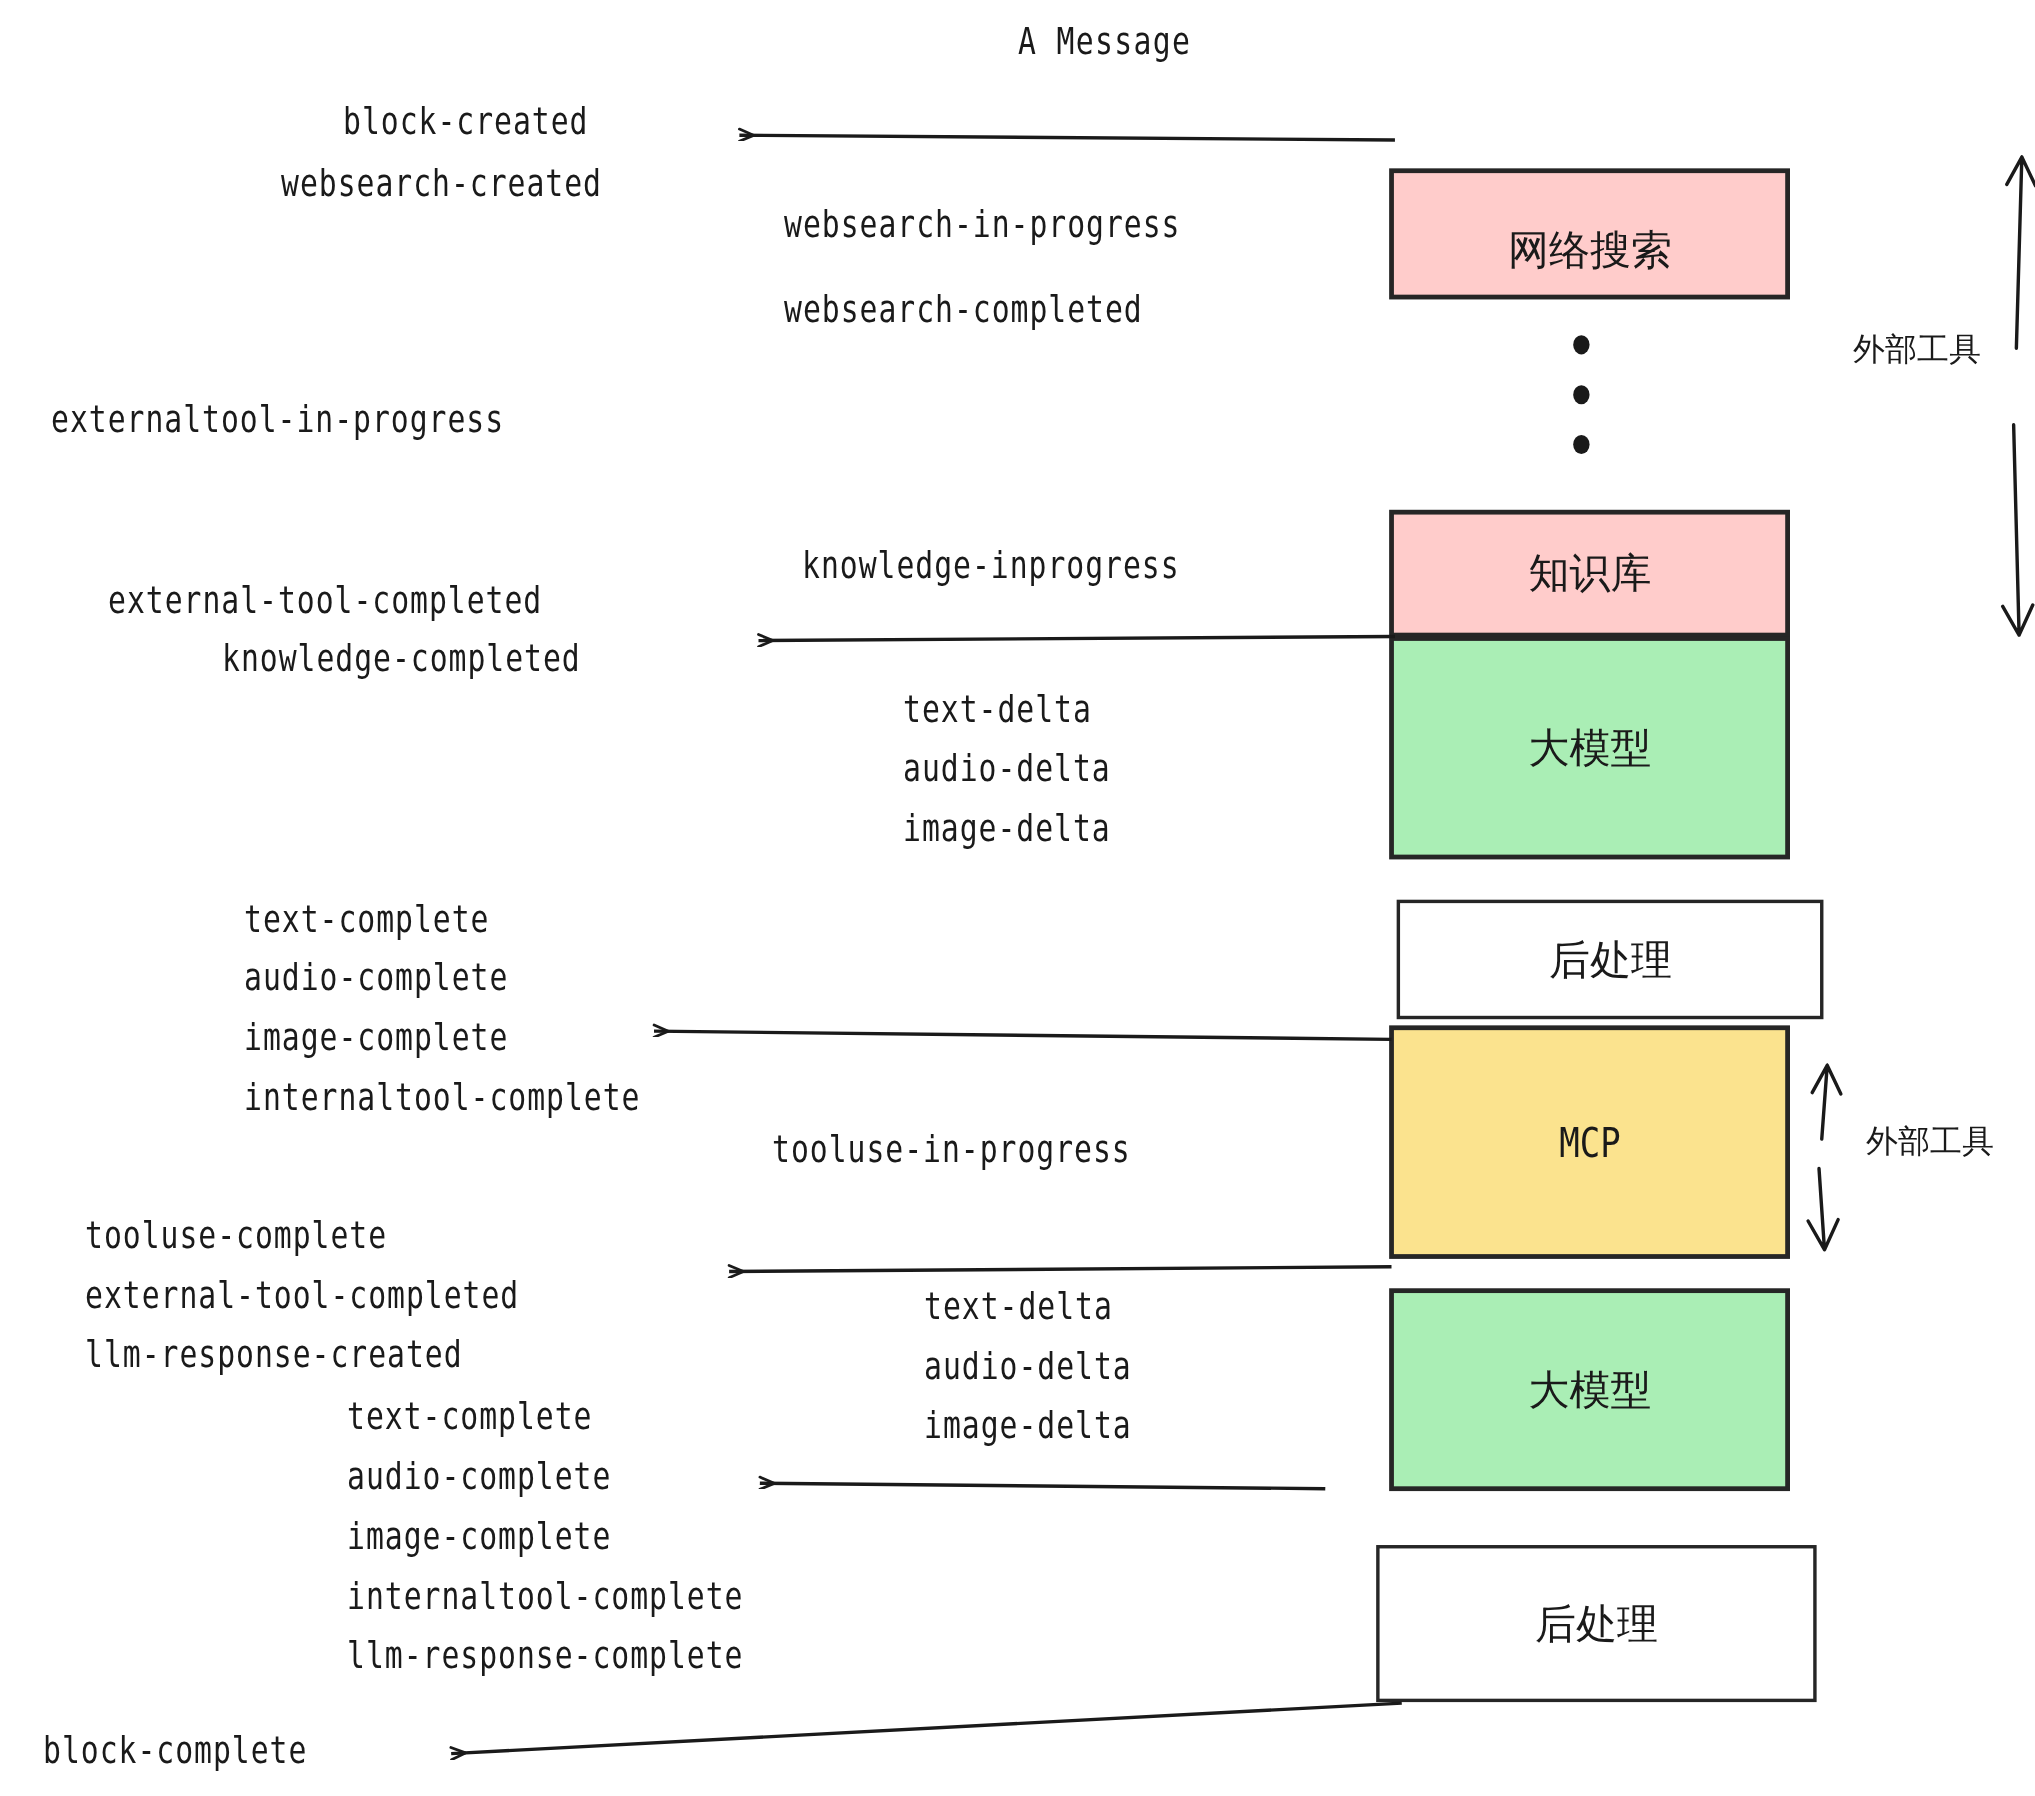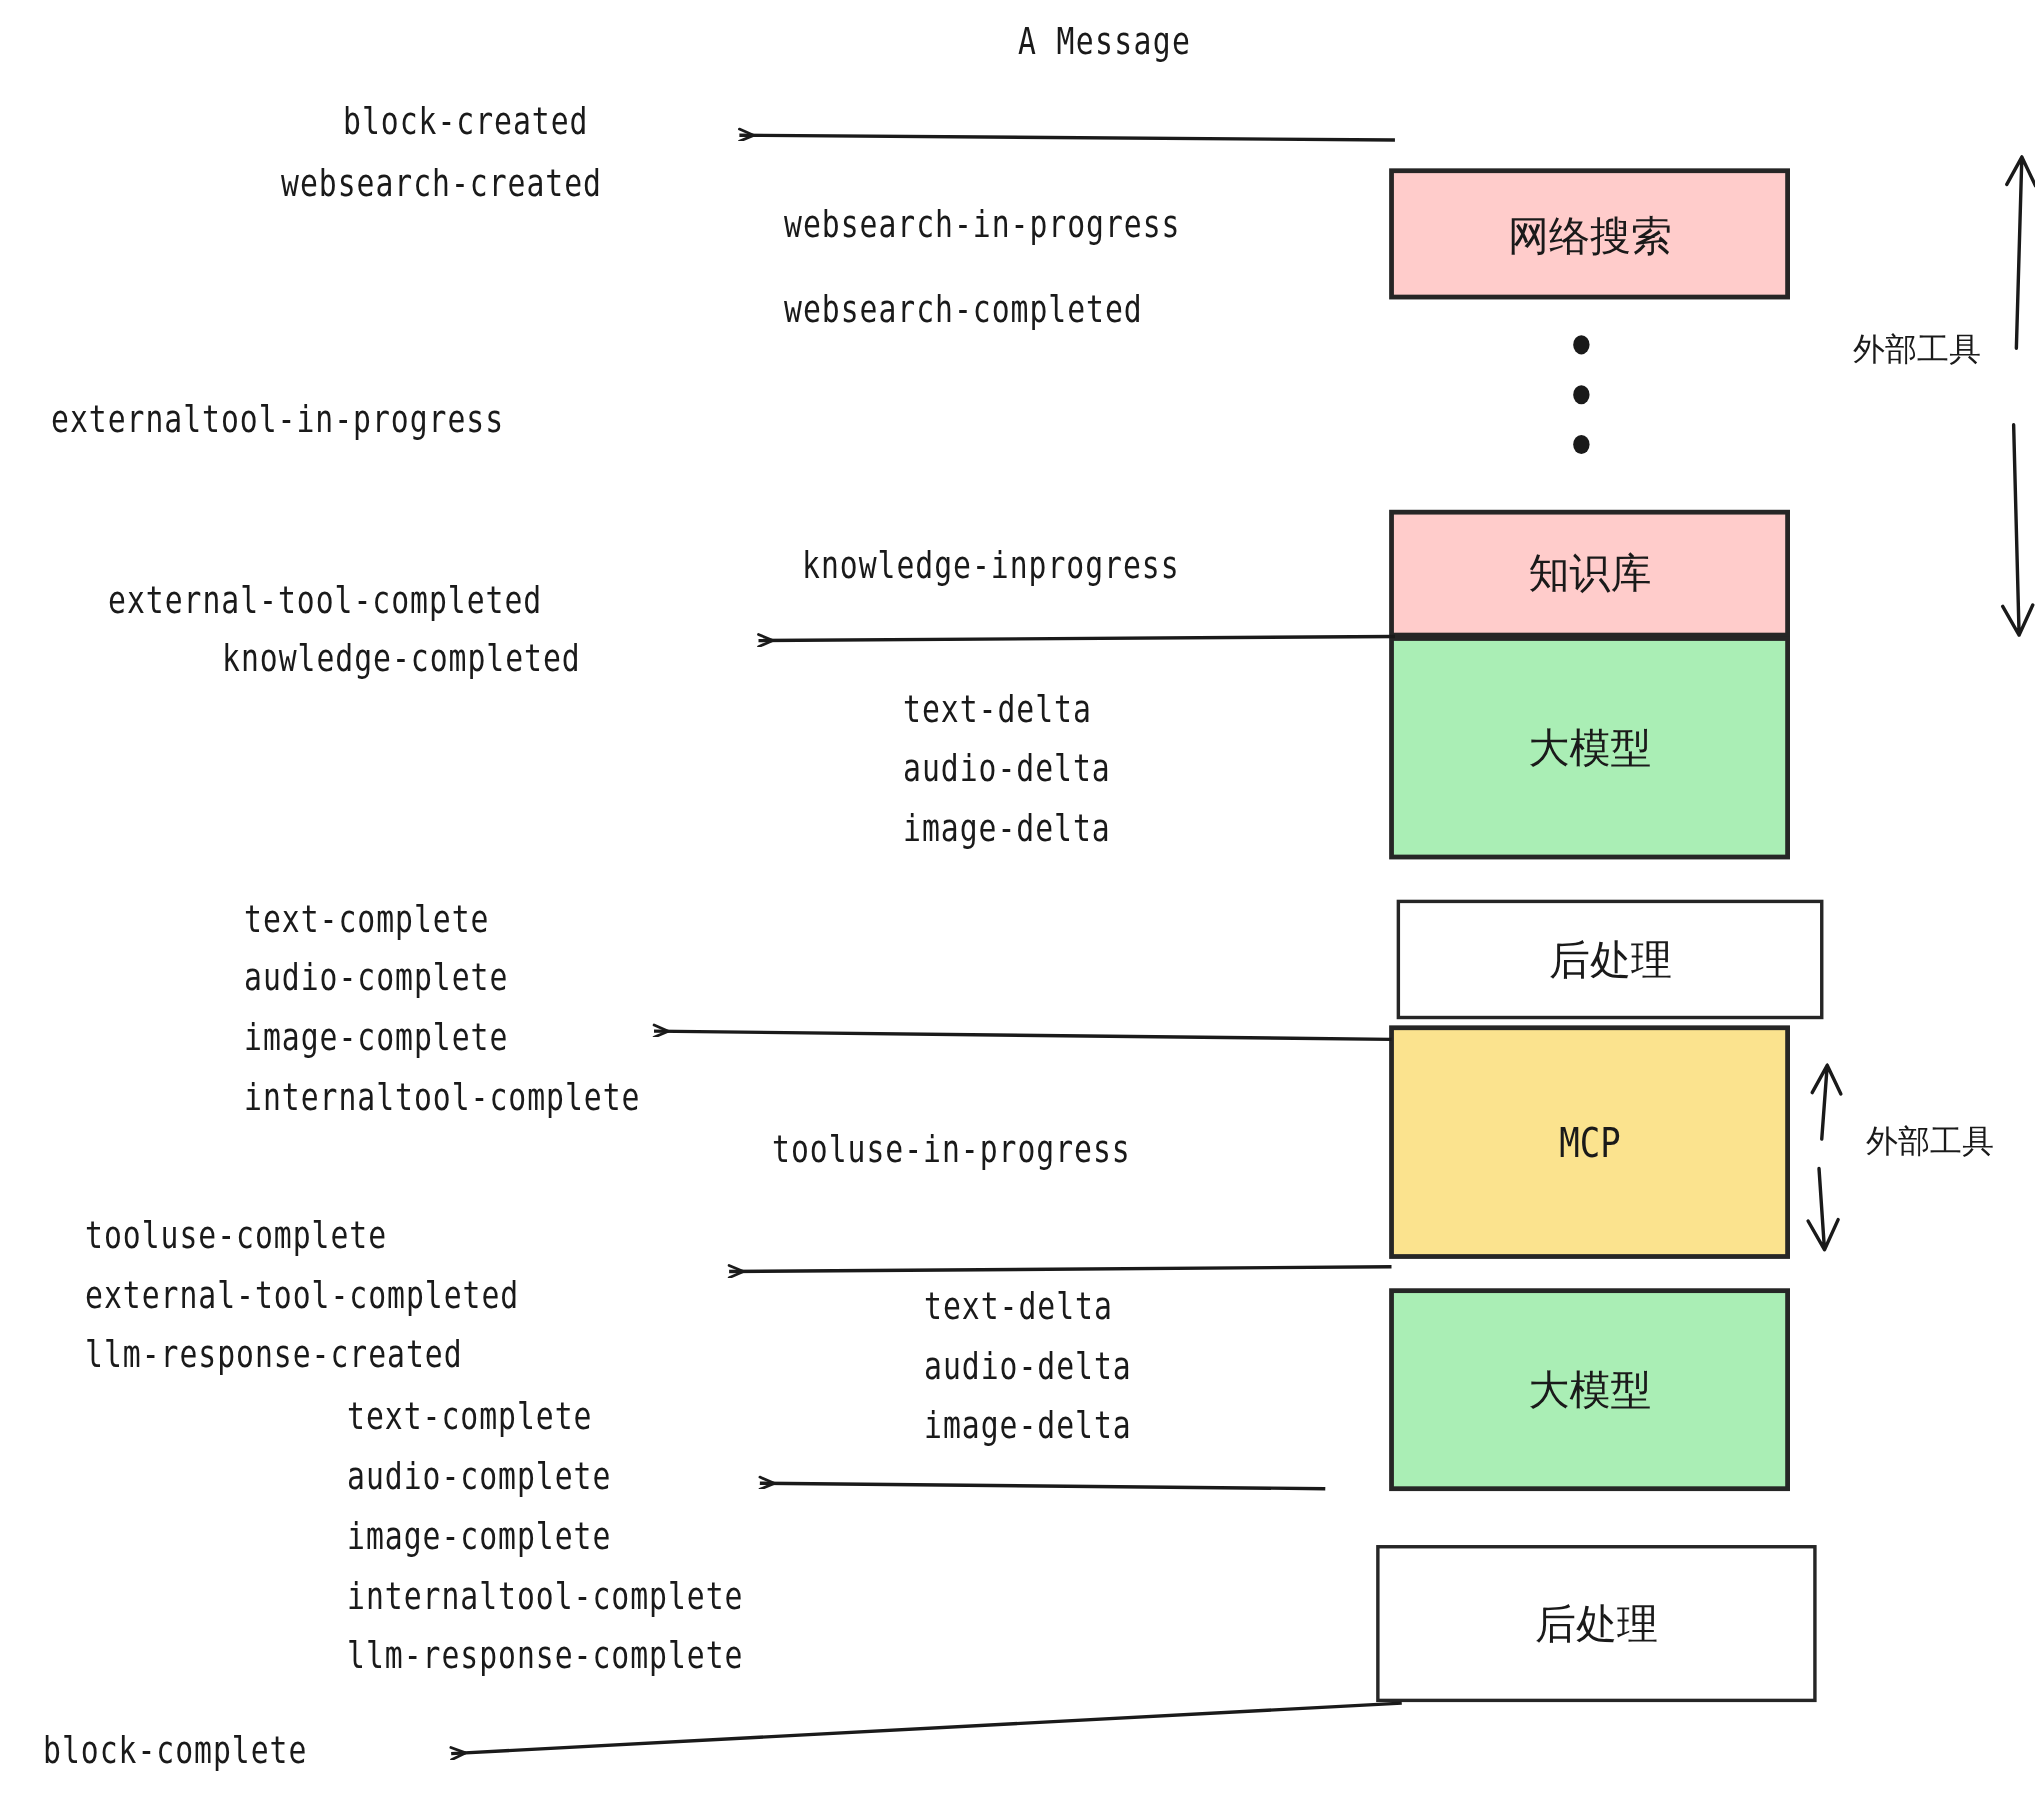--- a/index.html
+++ b/index.html
@@ -111,21 +111,21 @@
         <path d="M2611,1711.2 L2619,1830 M2619,1830 l -24,-42 M2619,1830 l 20,-44" fill="none" stroke="#1a1a1a" stroke-width="5" stroke-linecap="round"></path>
       </g>
     <g id="svg-dots">
         <ellipse cx="2263" cy="505" rx="12" ry="14" fill="#1a1a1a"></ellipse>
         <ellipse cx="2263" cy="578" rx="12" ry="14" fill="#1a1a1a"></ellipse>
         <ellipse cx="2263" cy="651" rx="12" ry="14" fill="#1a1a1a"></ellipse>
       </g>
   </svg>
 
   <div id="box-labels">
-      <div class="boxlabel" style="left: 1356px; top: 173px; width: 396px; height: 126px;">网络搜索</div>
+      <div class="boxlabel" style="left: 1356px; top: 187px; width: 396px; height: 126px;">网络搜索</div>
       <div class="boxlabel" style="left: 1356px; top: 512px; width: 396px; height: 123px; font-family: Liberation Serif, serif;">知识库</div>
       <div class="boxlabel" style="left: 1356px; top: 639px; width: 396px; height: 219px;">大模型</div>
       <div class="boxlabel" style="left: 1363px; top: 902px; width: 423px; height: 116px;">后处理</div>
       <div class="boxlabel mono" style="left: 1356px; top: 1028px; width: 396px; height: 229px;">MCP</div>
       <div class="boxlabel" style="left: 1356px; top: 1291px; width: 396px; height: 198px;">大模型</div>
       <div class="boxlabel" style="left: 1342px; top: 1547px; width: 437px; height: 154px;">后处理</div>
     </div>
 
   <div id="side-labels">
       <div class="sidelabel" style="left: 1817px; top: 328px;">外部工具</div>

